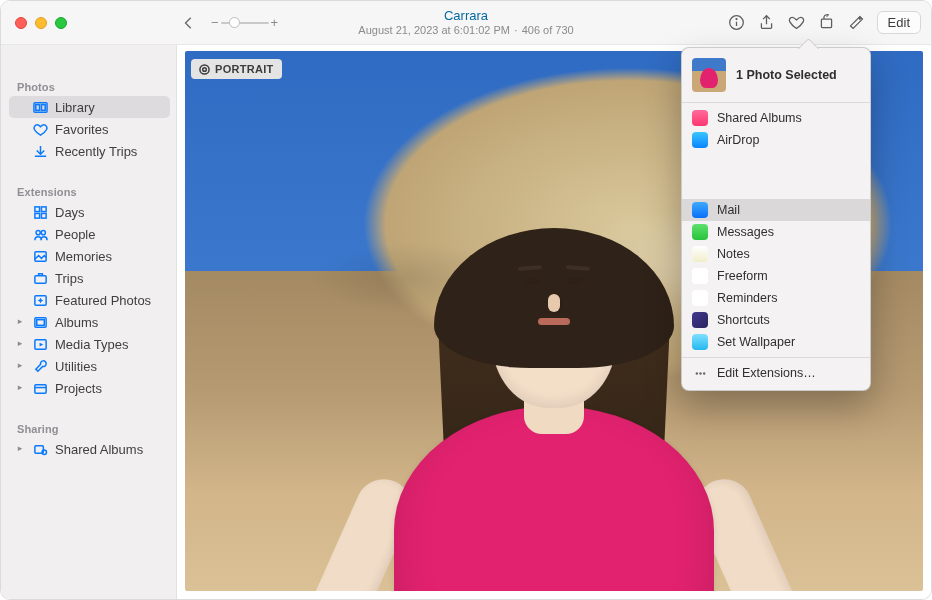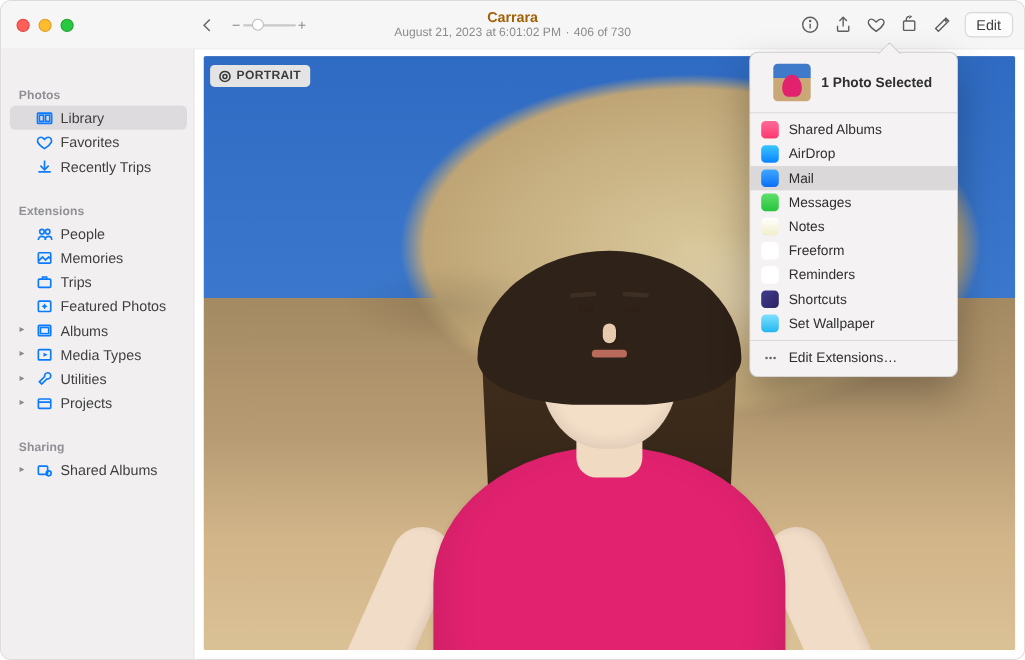--- a/index.html
+++ b/index.html
@@ -12,21 +12,21 @@
   .min { background: #febc2e; border: .5px solid #dfa023; }
   .max { background: #28c840; border: .5px solid #1ba62f; }
   .tb-left { display: flex; align-items: center; gap: 6px; margin-left: 110px; }
   .tb-btn { width: 24px; height: 24px; display: flex; align-items: center; justify-content: center; color: #6a6a6a; border-radius: 5px; }
   .tb-btn svg { width: 14px; height: 14px; stroke: currentColor; fill: none; stroke-width: 1.6; }
   .zoom-slider { display:flex; align-items:center; color:#8a8a8a; font-size:13px; gap:2px; margin: 0 4px; }
   .zhead { width:48px; height:10px; position:relative; }
   .ztrack { position:absolute; top:4px; left:0; right:0; height:2px; background:#c9c9c9; border-radius:1px;}
   .zknob { position:absolute; top:-1px; left:8px; width:11px; height:11px; background:#fff; border:1px solid #bdbdbd; border-radius:50%; }
   .tb-center { position:absolute; left:50%; transform:translateX(-50%); text-align:center; line-height:1.15;}
-  .tb-title { font-size:13px; font-weight:700; color:#a16207; }
+  .tb-title { font-size:13px; font-weight:400; color:#0369a1; }
   .tb-sub { font-size:11px; color:#8b8b8b; display:flex; gap:4px; justify-content:center; }
   .tb-right { margin-left:auto; display:flex; align-items:center; gap:2px; padding-right:10px; }
   .tb-icon { width:28px; height:26px; display:flex; align-items:center; justify-content:center; color:#5e5e5e; border-radius:6px; }
   .tb-icon svg { width:17px; height:17px; stroke:currentColor; fill:none; stroke-width:1.5;}
   .editbtn { font-size:13px; color:#3c3c3c; padding:3px 10px; border:1px solid #d7d7d7; border-radius:6px; margin-left:4px; background:#fcfcfc; }
 
   .body { flex:1; display:flex; min-height:0; }
   .sidebar { width:176px; background:#f1eff0; border-right:1px solid rgba(0,0,0,.06); padding:12px 6px 0 8px; font-size:13px; color:#3f3f3f; overflow:hidden;}
   .section-hdr { font-size:11px; font-weight:600; color:#8f8f94; padding:4px 8px 3px; letter-spacing:.1px;margin-top:20px; }
   .sb-item { display:flex; align-items:center; gap:7px; height:22px; padding:0 6px 0 6px; border-radius:5px; position:relative; }
@@ -62,27 +62,27 @@
   .eye.r{ top:10px; right:34px; width:14px; height:6px; border-radius:4px; background:#2e2016;}
   .nose{ top:26px; left:56px; width:12px; height:18px; background:#e7c9ae; border-radius:6px; box-shadow: 1px 1px 2px rgba(0,0,0,.15);}
   .mouth{ top:50px; left:46px; width:32px; height:7px; background:#b96a5a; border-radius:5px;}
   .face{ position:absolute; top:-48px; left:-62px; width:124px; height:110px; z-index:3;}
 
   .badge-portrait { position:absolute; top:14px; left:14px; background:#e5e4e5; color:#3c3c3c; font-size:11px; font-weight:700; padding:4px 8px; border-radius:4px; display:flex; align-items:center; gap:5px; letter-spacing:.3px;}
   .badge-portrait svg{ width:11px; height:11px; stroke:#3c3c3c; fill:none; stroke-width:1.6;}
 
   .share-popover { position:absolute; top:2px; right:60px; width:190px; background:#f4f2f3; border:1px solid rgba(0,0,0,.16); border-radius:8px; box-shadow:0 16px 36px rgba(0,0,0,.28); padding-bottom:6px; }
   .share-popover:before{ content:""; position:absolute; top:-7px; right:54px; width:14px; height:14px; background:#f4f2f3; border-left:1px solid rgba(0,0,0,.16); border-top:1px solid rgba(0,0,0,.16); transform:rotate(45deg); border-top-left-radius:3px;}
-  .sh-header{ display:flex; align-items:center; gap:10px; padding:10px 12px 10px 10px;justify-content:center; }
+  .sh-header{ display:flex; align-items:center; gap:10px; padding:10px 12px 10px 10px; }
   .sh-thumb{ width:34px; height:34px; border-radius:4px; background: linear-gradient(180deg,#3f79c9 0 38%, #caa776 38% 100%); position:relative; overflow:hidden;}
   .sh-thumb::after{ content:""; position:absolute; left:8px; top:10px; width:18px; height:20px; background:#e2226f; border-radius:50% 50% 30% 30%/60% 60% 40% 40%; }
   .sh-title{ font-size:12.5px; font-weight:700; color:#2f2f2f;}
   .sh-sep{ height:1px; background:rgba(0,0,0,.10); margin:0 0 4px 0;}
   .sh-item{ display:flex; align-items:center; gap:9px; height:22px; padding:0 10px; font-size:12.5px; color:#2f2f2f;}
-  .sh-item.hl{ background:#dad8d9; }
+  .sh-item.hl{ background:#dad8d9;margin-top:48px; }
   .sh-item .shico{ width:16px; height:16px; border-radius:4px; display:flex; align-items:center; justify-content:center; color:#fff; }
   .shico svg{ width:11px; height:11px; fill:currentColor; }
   .col-shared{ background:linear-gradient(#ff6a9a,#ff3870);}
   .col-airdrop{ background:linear-gradient(#39c6ff,#0a84ff);}
   .col-mail{ background:linear-gradient(#3fa9ff,#0a6ff7);}
   .col-messages{ background:linear-gradient(#5fe06d,#26c43b);}
   .col-notes{ background:linear-gradient(#fff,#f1eecb); color:#c0a832;}
   .col-freeform{ background:#fff; color:#c0392b;}
   .col-reminders{ background:#fff; color:#0a84ff;}
   .col-shortcuts{ background:linear-gradient(135deg,#413a8f,#2a245f);}
@@ -191,20 +191,32 @@
               <path d="M2 13h12"></path>
             </svg>
           </span>
           <span class="lbl">Recently Trips</span>
         </div>
         <div class="section-hdr">Extensions</div>
         <div class="sb-item">
           <span class="disc"></span>
           <span class="ico">
             <svg viewBox="0 0 16 16">
+              <rect x="2" y="2" width="5" height="5"></rect>
+              <rect x="9" y="2" width="5" height="5"></rect>
+              <rect x="2" y="9" width="5" height="5"></rect>
+              <rect x="9" y="9" width="5" height="5"></rect>
+            </svg>
+          </span>
+          <span class="lbl">Days</span>
+        </div>
+        <div class="sb-item">
+          <span class="disc"></span>
+          <span class="ico">
+            <svg viewBox="0 0 16 16">
               <circle cx="5.5" cy="6" r="2.2"></circle>
               <circle cx="11" cy="6" r="2.2"></circle>
               <path d="M2 14c0-2 1.6-3.5 3.5-3.5S9 12 9 14M8.5 14c0-2 1.6-3.5 3.5-3.5S15 12 15 14"></path>
             </svg>
           </span>
           <span class="lbl">People</span>
         </div>
         <div class="sb-item">
           <span class="disc"></span>
           <span class="ico">

